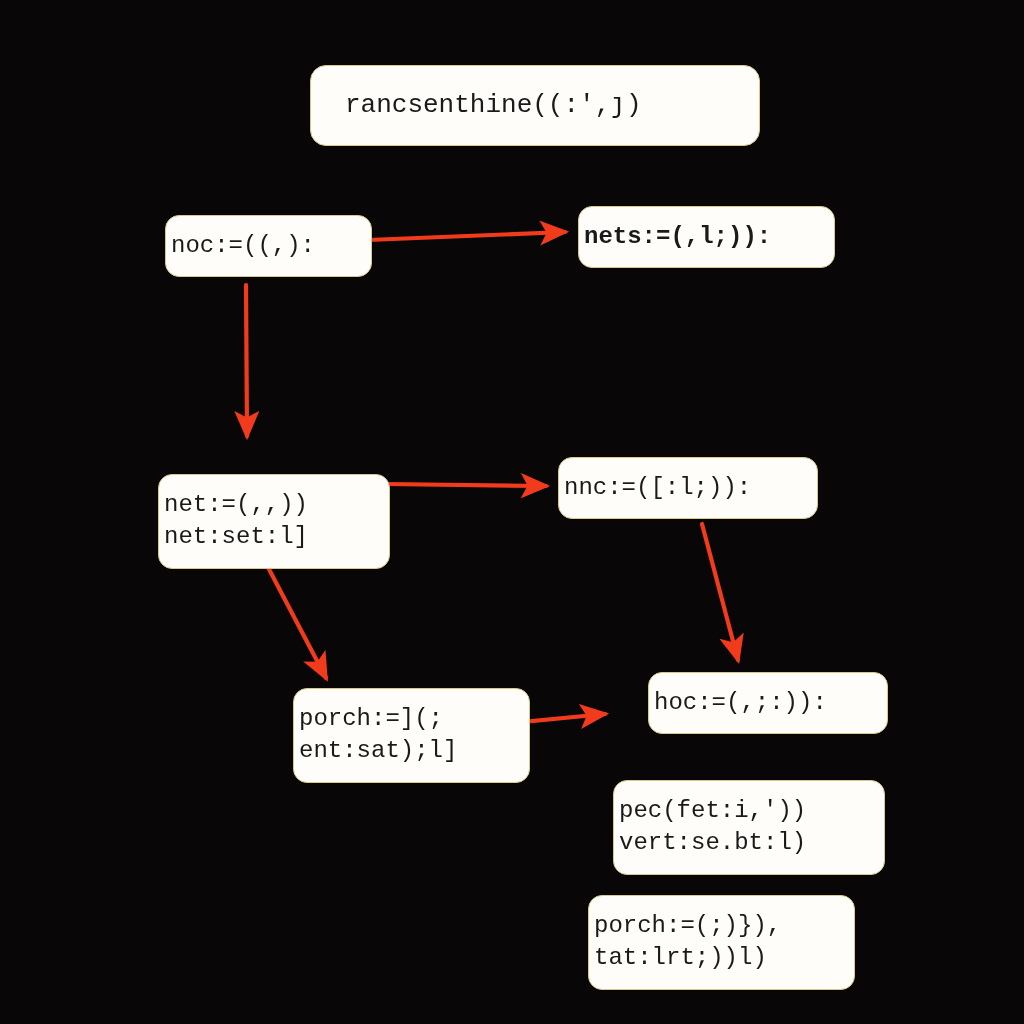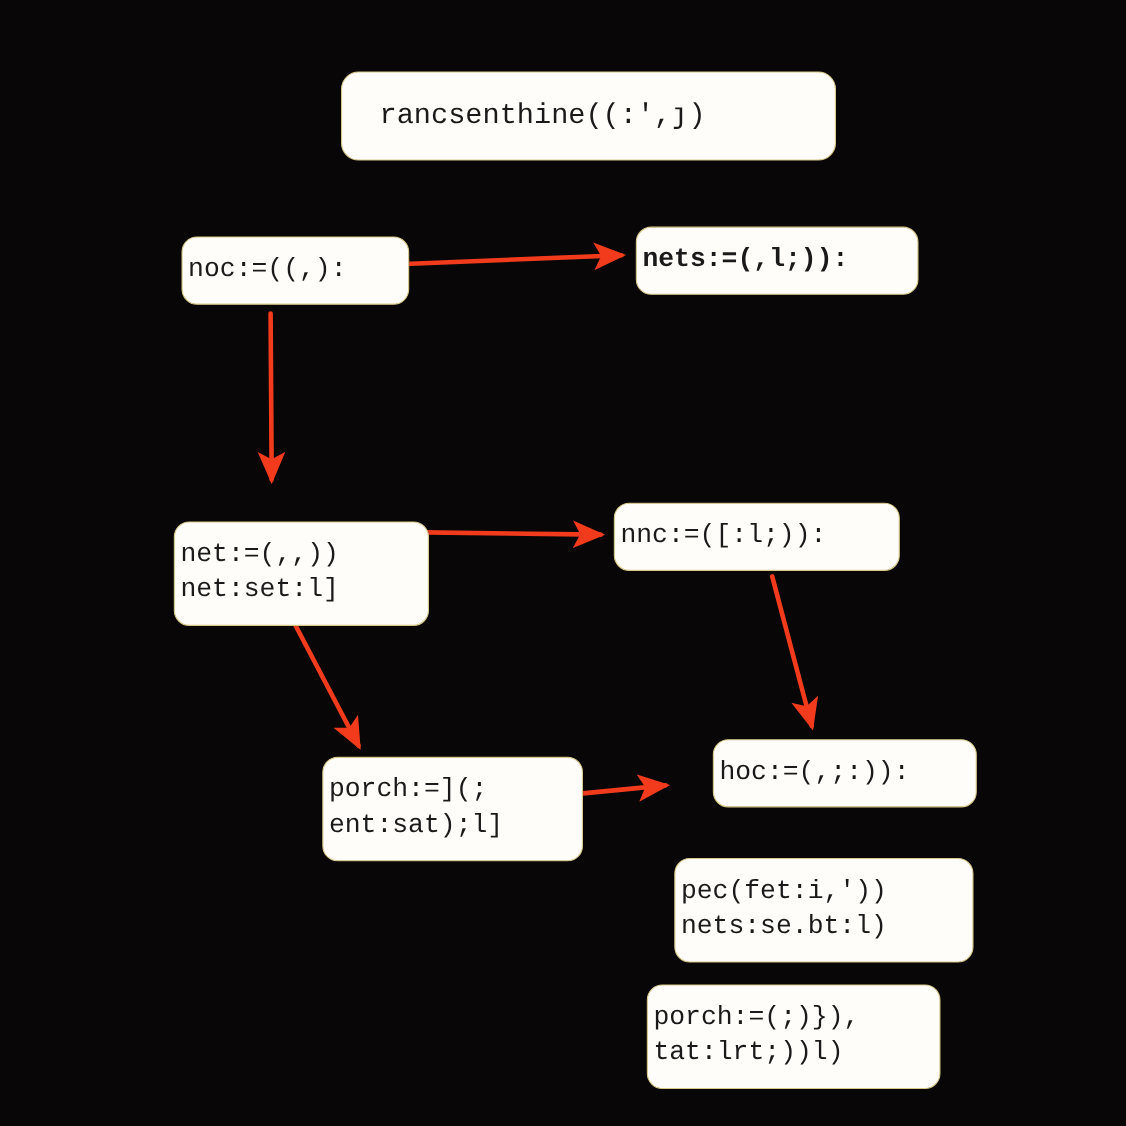--- a/index.html
+++ b/index.html
@@ -73,18 +73,18 @@
 net:set:l]</div>
 
   <div class="node" id="node-nnc" style="left: 558px; top: 457px; min-width: 248px;">nnc:=([:l;)):</div>
 
   <div class="node" id="node-porch" style="left: 270px; top: 688px; min-width: 225px; margin-left: 23px;">porch:=](;
 ent:sat);l]</div>
 
   <div class="node" id="node-hoc" style="left: 648px; top: 672px; min-width: 228px;">hoc:=(,;:)):</div>
 
   <div class="node" id="node-pec" style="left: 613px; top: 780px; min-width: 260px;">pec(fet:i,'))
-nets:se.bt:l)</div>
+vert:se.bt:l)</div>
 
   <div class="node" id="node-poct" style="left: 588px; top: 895px; min-width: 255px;">porch:=(;)}),
 tat:lrt;))l)</div>
 
 </div>
 
 </body></html>

